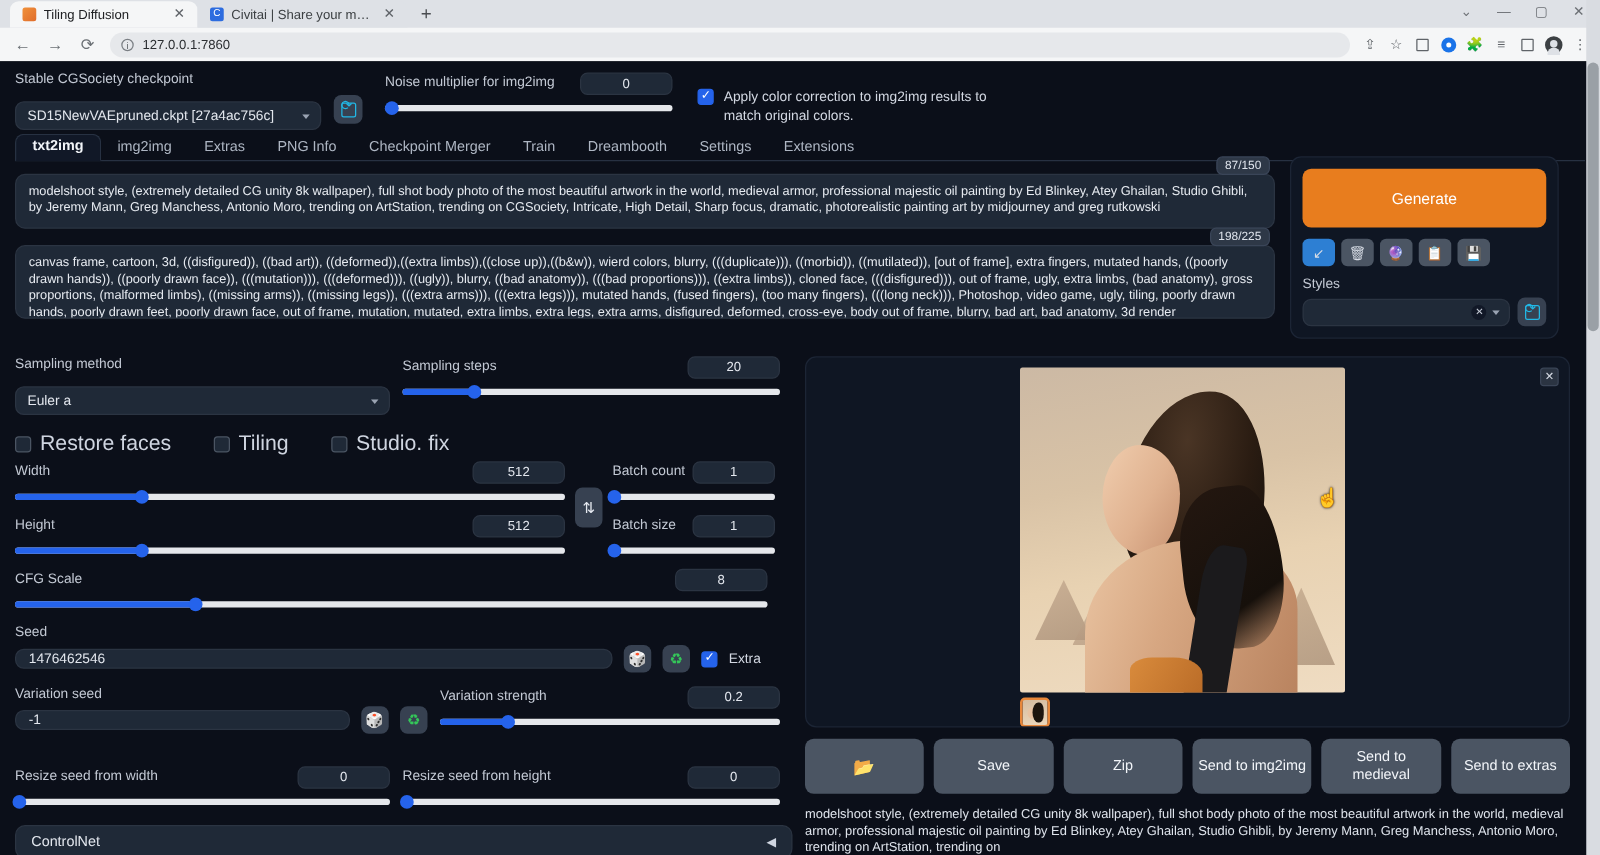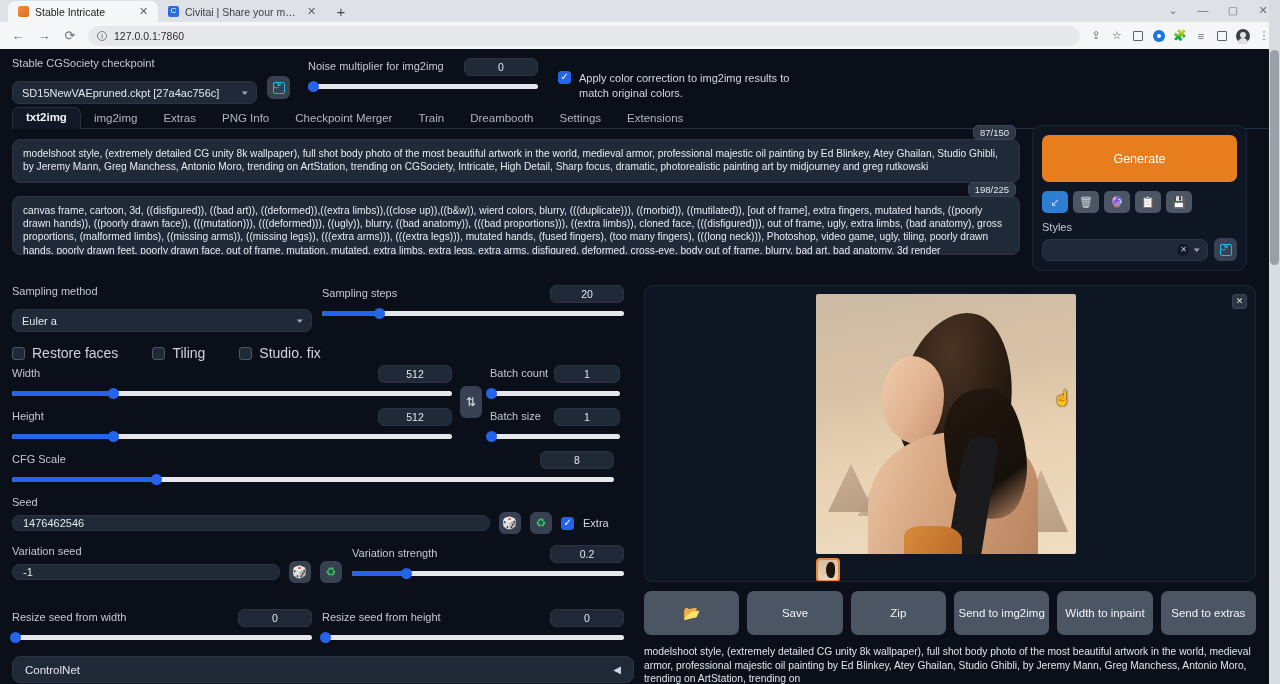--- a/index.html
+++ b/index.html
@@ -192,21 +192,21 @@
 
   
   .main-row { display: flex; gap: 10px; margin-top: 14px; }
   .left-col { width: 622px; }
   .right-col { width: 612px; }
 
   .field-row { display: flex; gap: 10px; align-items: flex-start; }
   .fr-label-line { display: flex; justify-content: space-between; align-items: center; }
 
   .check-row { display: flex; align-items: center; gap: 7px; margin-right: 34px; }
-  .check-row span { font-size: 14px; color: #cfd5e0; }
+  .check-row span { font-size: 17px; color: #cfd5e0; }
 
   .swap-btn {
     width: 22px; height: 32px; border-radius: 6px; background: #374151;
     display: flex; align-items: center; justify-content: center;
     color: #e5e9f0; font-size: 12px; flex: 0 0 auto; align-self: center;
   }
 
   .seed-input {
     background: #1f2937; border: 1px solid #2b3442; border-radius: 7px;
     height: 16px; font-size: 11px; color: #e3e7ee;
@@ -359,21 +359,21 @@
     background: #9aa0a6; border-radius: 5px;
   }
 </style>
 </head>
 <body>
 
 <div class="browser-chrome">
   <div class="tabstrip">
     <div class="tab active">
       <span class="favicon fav-sd"></span>
-      <span class="tab-title">Stable Intricate</span>
+      <span class="tab-title">Tiling Diffusion</span>
       <span class="tab-close">✕</span>
     </div>
     <div class="tab inactive">
       <span class="favicon fav-civitai"></span>
       <span class="tab-title">Civitai | Share your models</span>
       <span class="tab-close">✕</span>
     </div>
     <div class="newtab">+</div>
     <div class="wincontrols">
       <div>⌄</div>
@@ -670,21 +670,21 @@
               <div class="t-hair"></div>
           </div>
         </div>
       </div>
 
       <div class="actions-row">
         <div class="action-btn folder">📂</div>
         <div class="action-btn">Save</div>
         <div class="action-btn">Zip</div>
         <div class="action-btn">Send to img2img</div>
-        <div class="action-btn">Width to inpaint</div>
+        <div class="action-btn">Send to medieval</div>
         <div class="action-btn">Send to extras</div>
       </div>
 
       <div class="info-text">modelshoot style, (extremely detailed CG unity 8k wallpaper), full shot body photo of the most beautiful artwork in the world, medieval armor, professional majestic oil painting by Ed Blinkey, Atey Ghailan, Studio Ghibli, by Jeremy Mann, Greg Manchess, Antonio Moro, trending on ArtStation, trending on</div>
     </div>
   </div>
 </div>
 
 <div class="scrollbar">
   <div class="scroll-thumb"></div>

